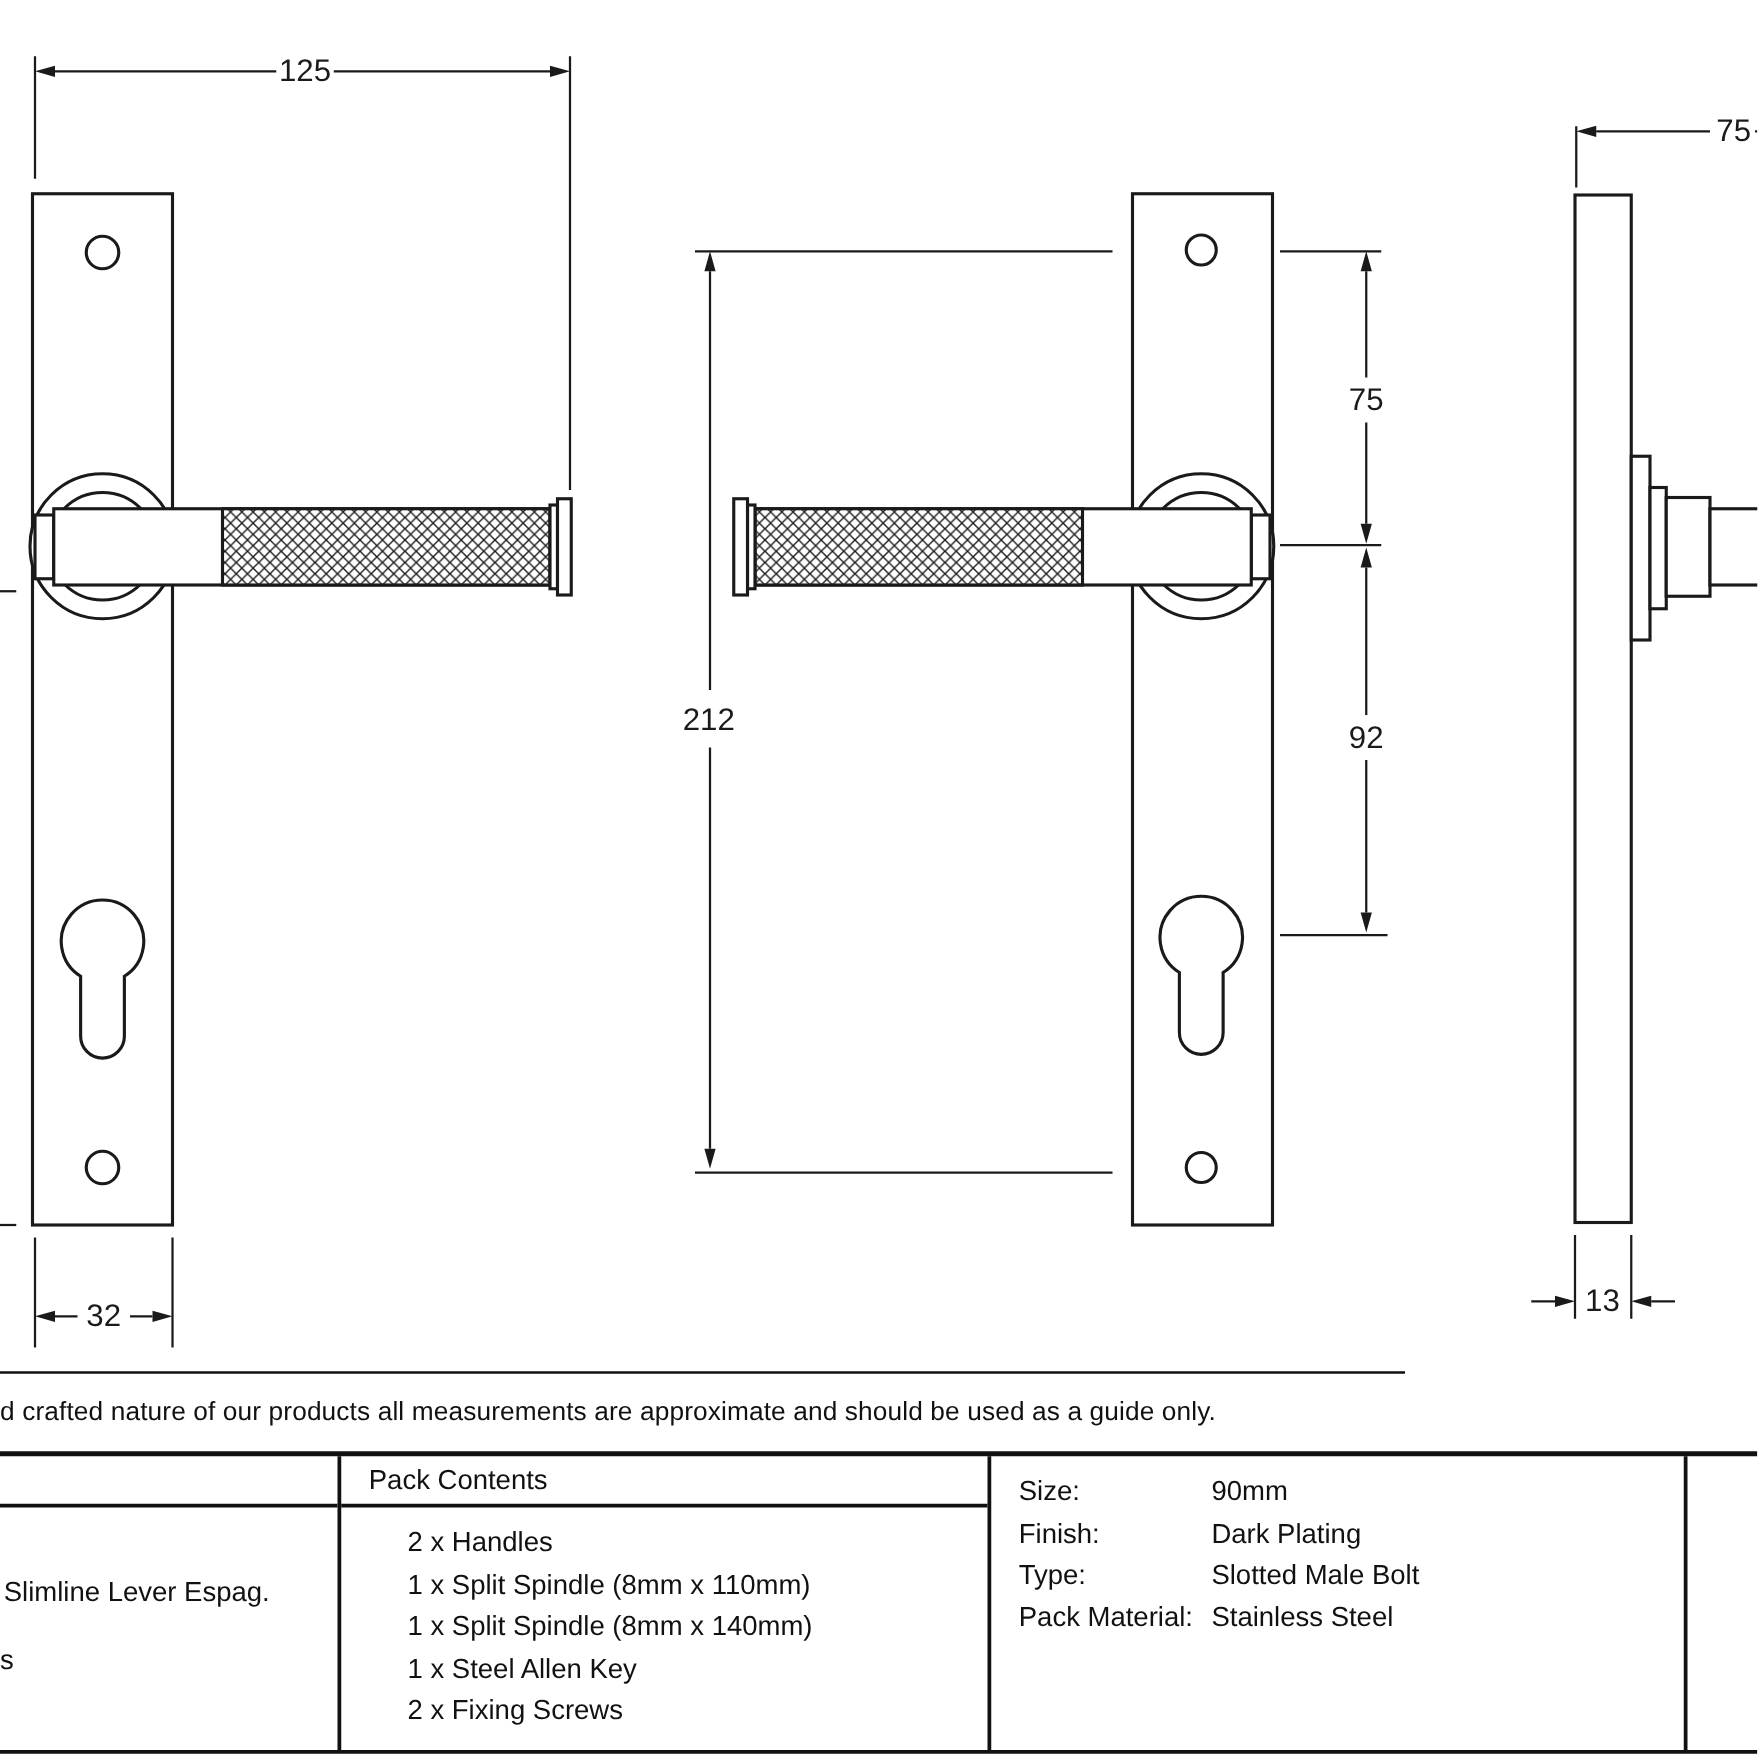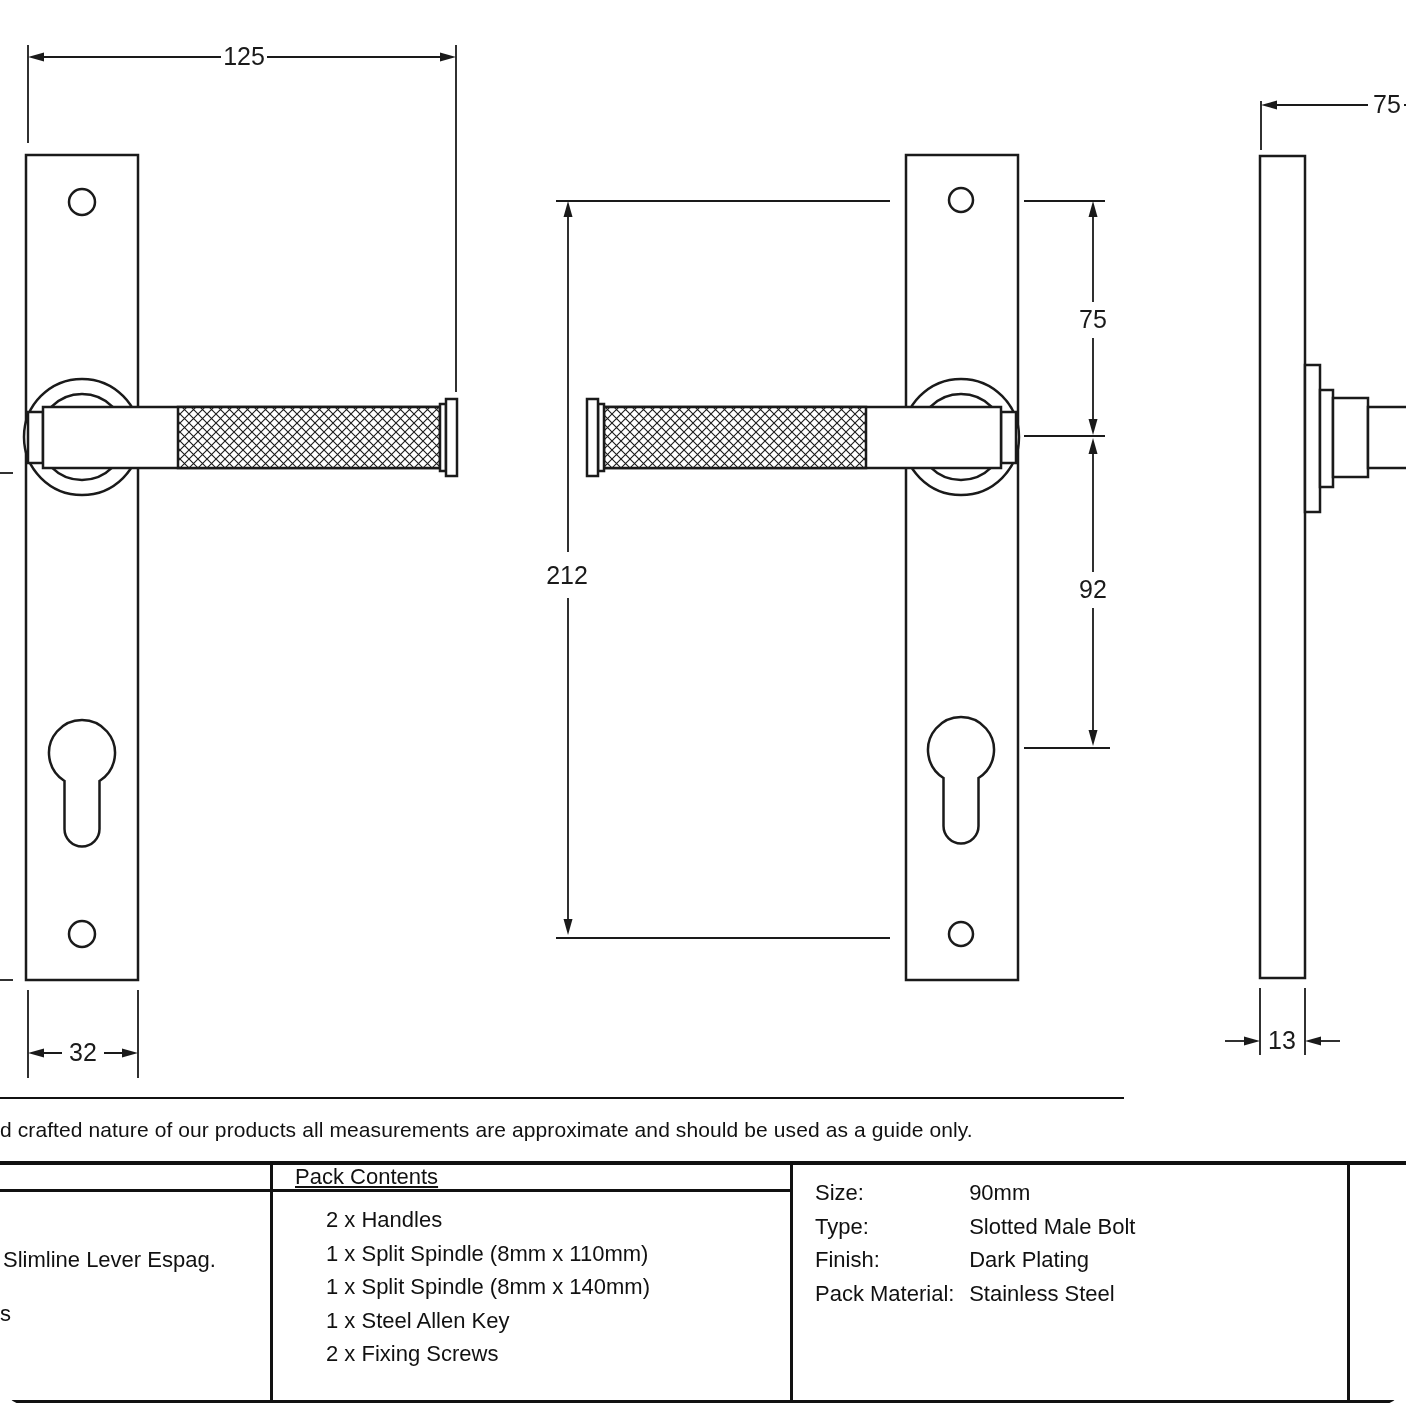--- a/index.html
+++ b/index.html
@@ -4,21 +4,20 @@
 <style>
   * { margin: 0; padding: 0; box-sizing: border-box; }
   html, body { background: #ffffff; }
   body { font-family: "Liberation Sans", sans-serif; color: #1a1a1a; }
   .screen {
     position: relative;
     width: 1406px;
     height: 1406px;
     background: #ffffff;
     overflow: hidden;
-    border-radius: 29px;
   }
   .drawing-svg { position: absolute; top: 0; left: 0; }
 
   
   .note-row {
     position: absolute;
     left: 0; top: 1097px;
     width: 1124px; height: 64px;
     border-top: 2px solid #111;
     display: flex;
@@ -34,28 +33,27 @@
     left: 0; top: 1161px;
     width: 1406px; height: 242px;
     border-top: 4px solid #111;
     border-bottom: 3px solid #111;
     display: grid;
     grid-template-columns: 273px 520px 557px auto;
   }
   .spec-col { position: relative; height: 100%; }
   .spec-col.bordered { border-right: 3px solid #111; }
   .spec-header {
-    height: 27px;
+    height: 41px;
     border-bottom: 3px solid #111;
     display: flex;
     align-items: center;
     padding-left: 22px;
     font-size: 22px;
     color: #111;
-    text-decoration: underline;
   }
   .spec-header.no-underline { border-bottom: none; }
   .spec-body { position: relative; font-size: 22px; color: #111; }
   .pack-list { list-style: none; padding: 11px 0 0 22px; margin-left: 31px; }
   .pack-list li { line-height: 33.5px; white-space: nowrap; }
   .screw-rows { padding: 11px 0 0 22px; }
   .screw-row { line-height: 33.5px; white-space: nowrap; }
   .screw-label { display: inline-block; width: 148px; }
   .left-line1 { position: absolute; left: 3px; top: 55px; white-space: nowrap; }
   .left-line2 { position: absolute; left: 0px; top: 109px; white-space: nowrap; }
@@ -196,28 +194,28 @@
     </div>
 
     <div class="spec-col bordered">
       <div class="spec-body">
         <div class="screw-rows">
           <div class="screw-row">
             <span class="screw-label">Size:</span>
             <span>90mm</span>
           </div>
           <div class="screw-row">
+            <span class="screw-label">Finish:</span>
+            <span>Dark Plating</span>
+          </div>
+          <div class="screw-row">
             <span class="screw-label">Type:</span>
             <span>Slotted Male Bolt</span>
           </div>
           <div class="screw-row">
-            <span class="screw-label">Finish:</span>
-            <span>Dark Plating</span>
-          </div>
-          <div class="screw-row">
             <span class="screw-label">Pack Material:</span>
             <span>Stainless Steel</span>
           </div>
         </div>
       </div>
     </div>
 
     <div class="spec-col">
       <div class="spec-header no-underline"></div>
     </div>

